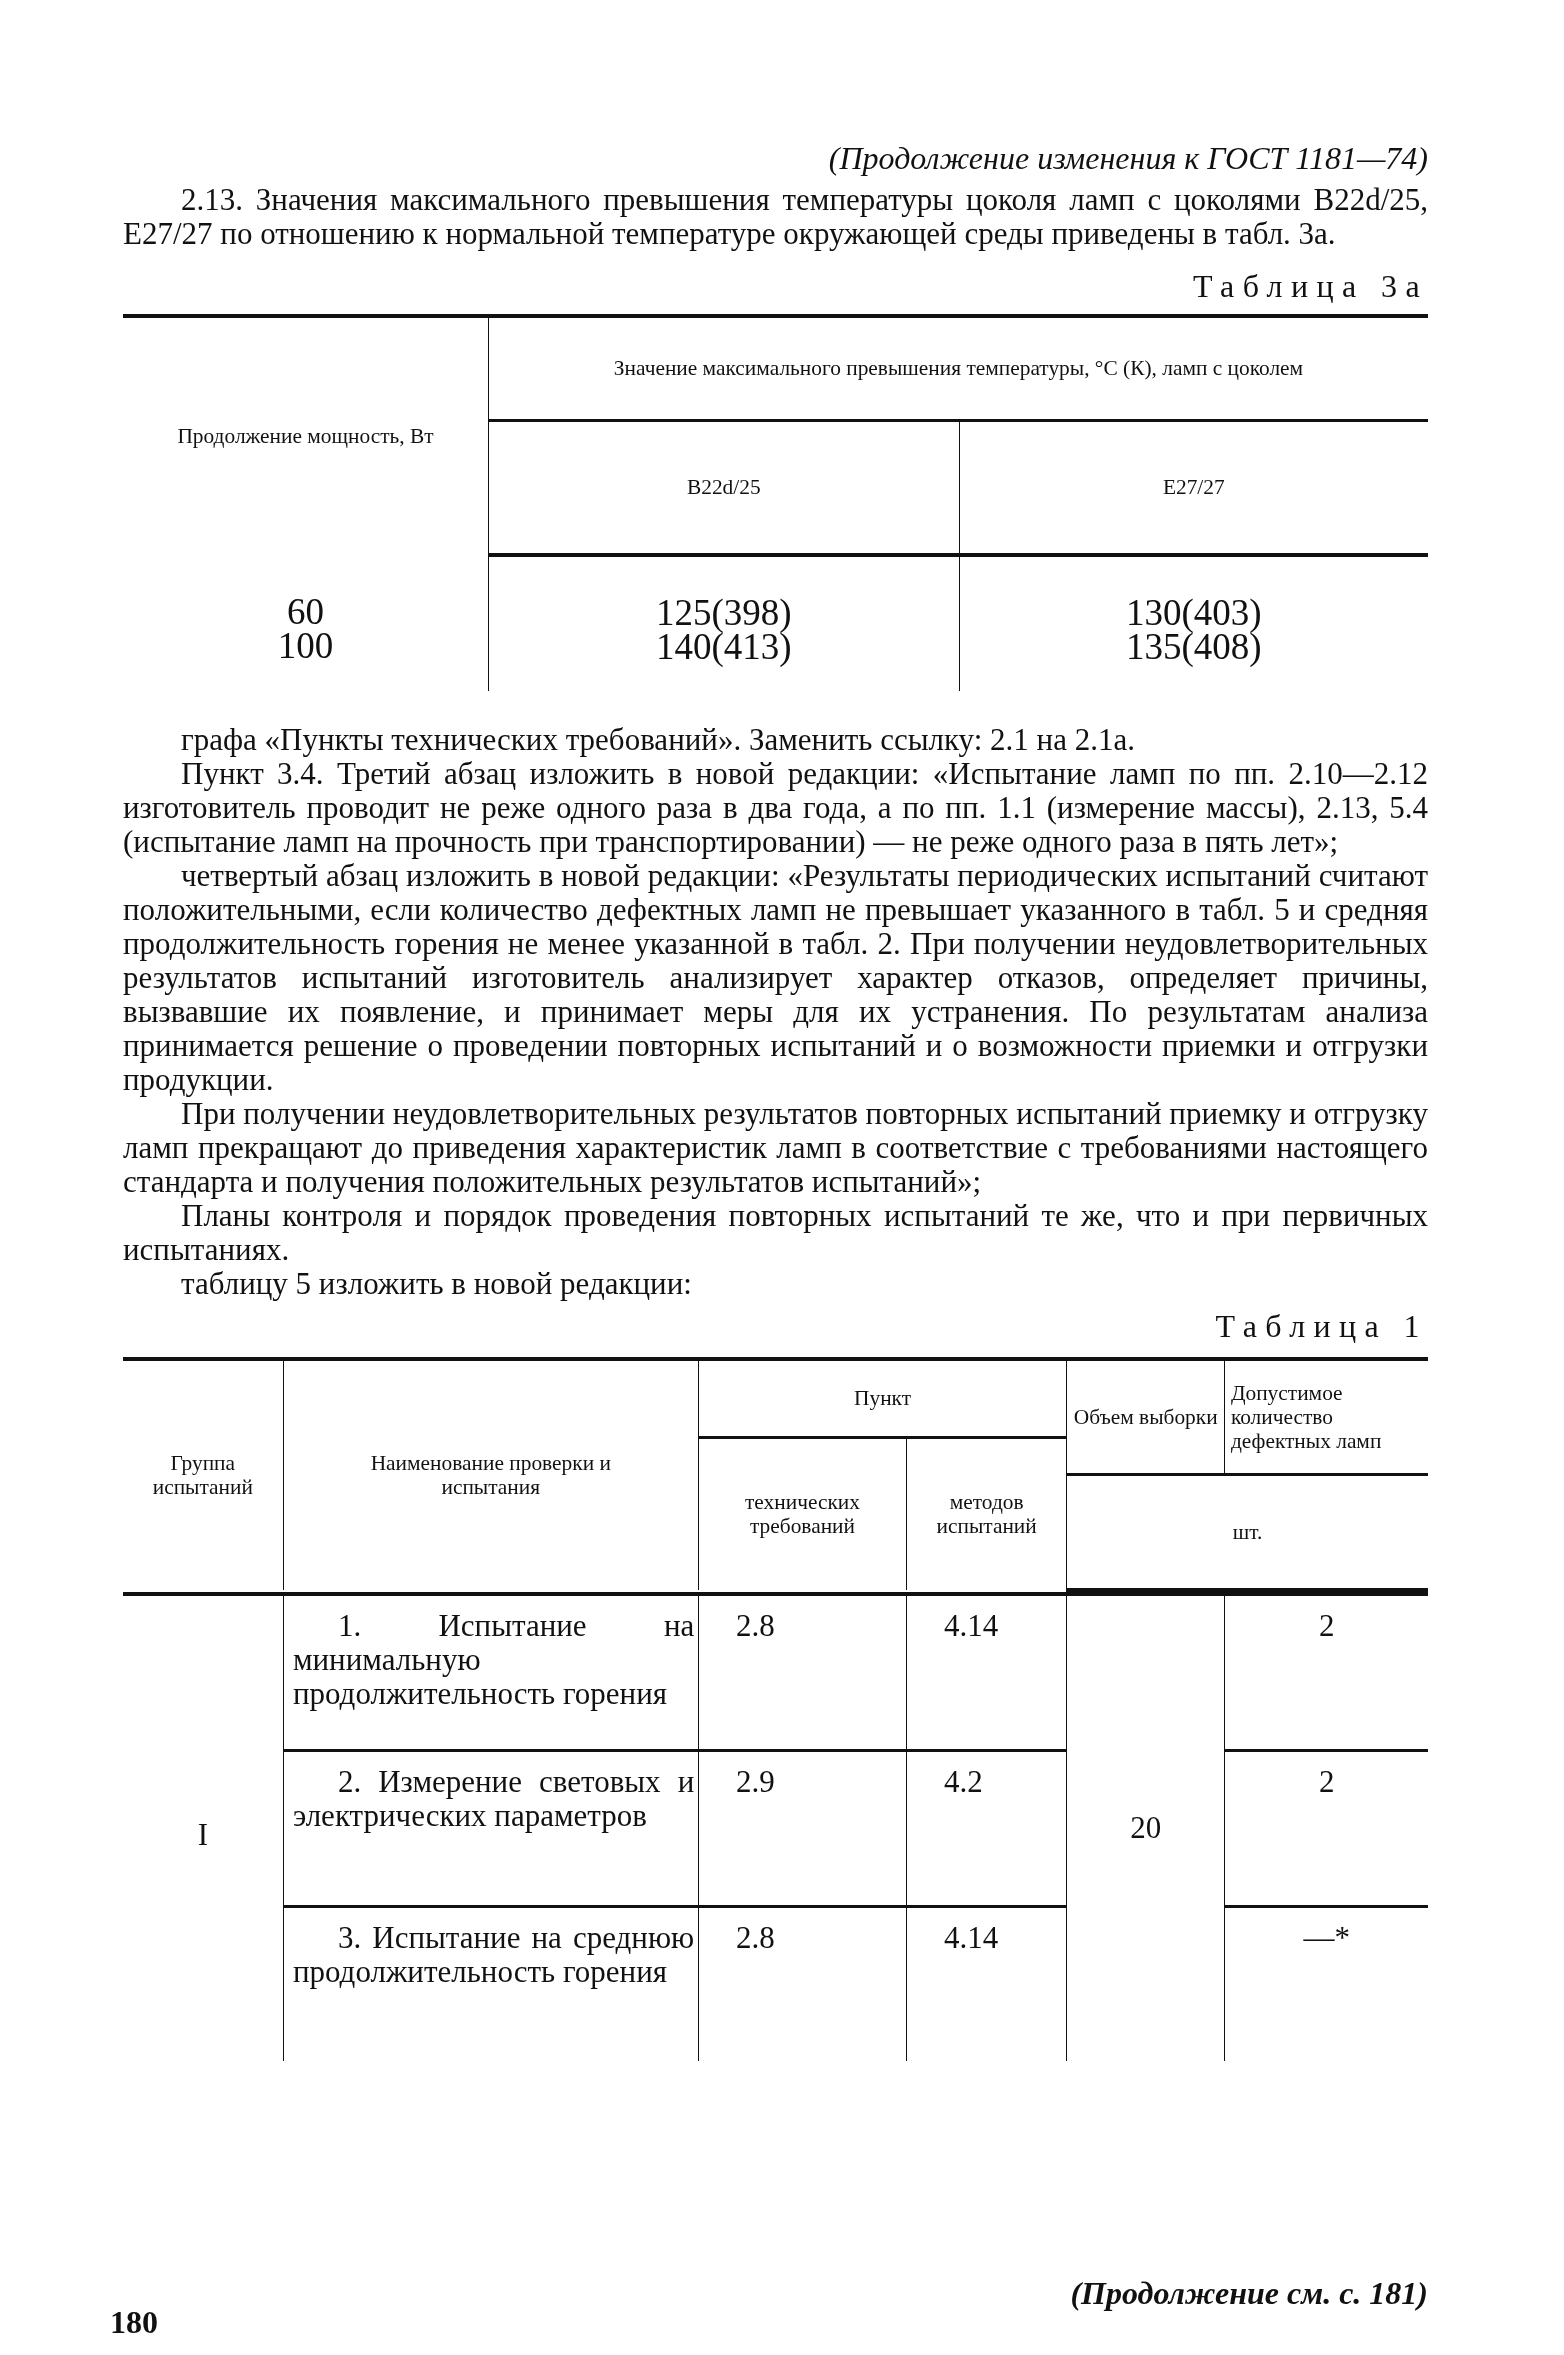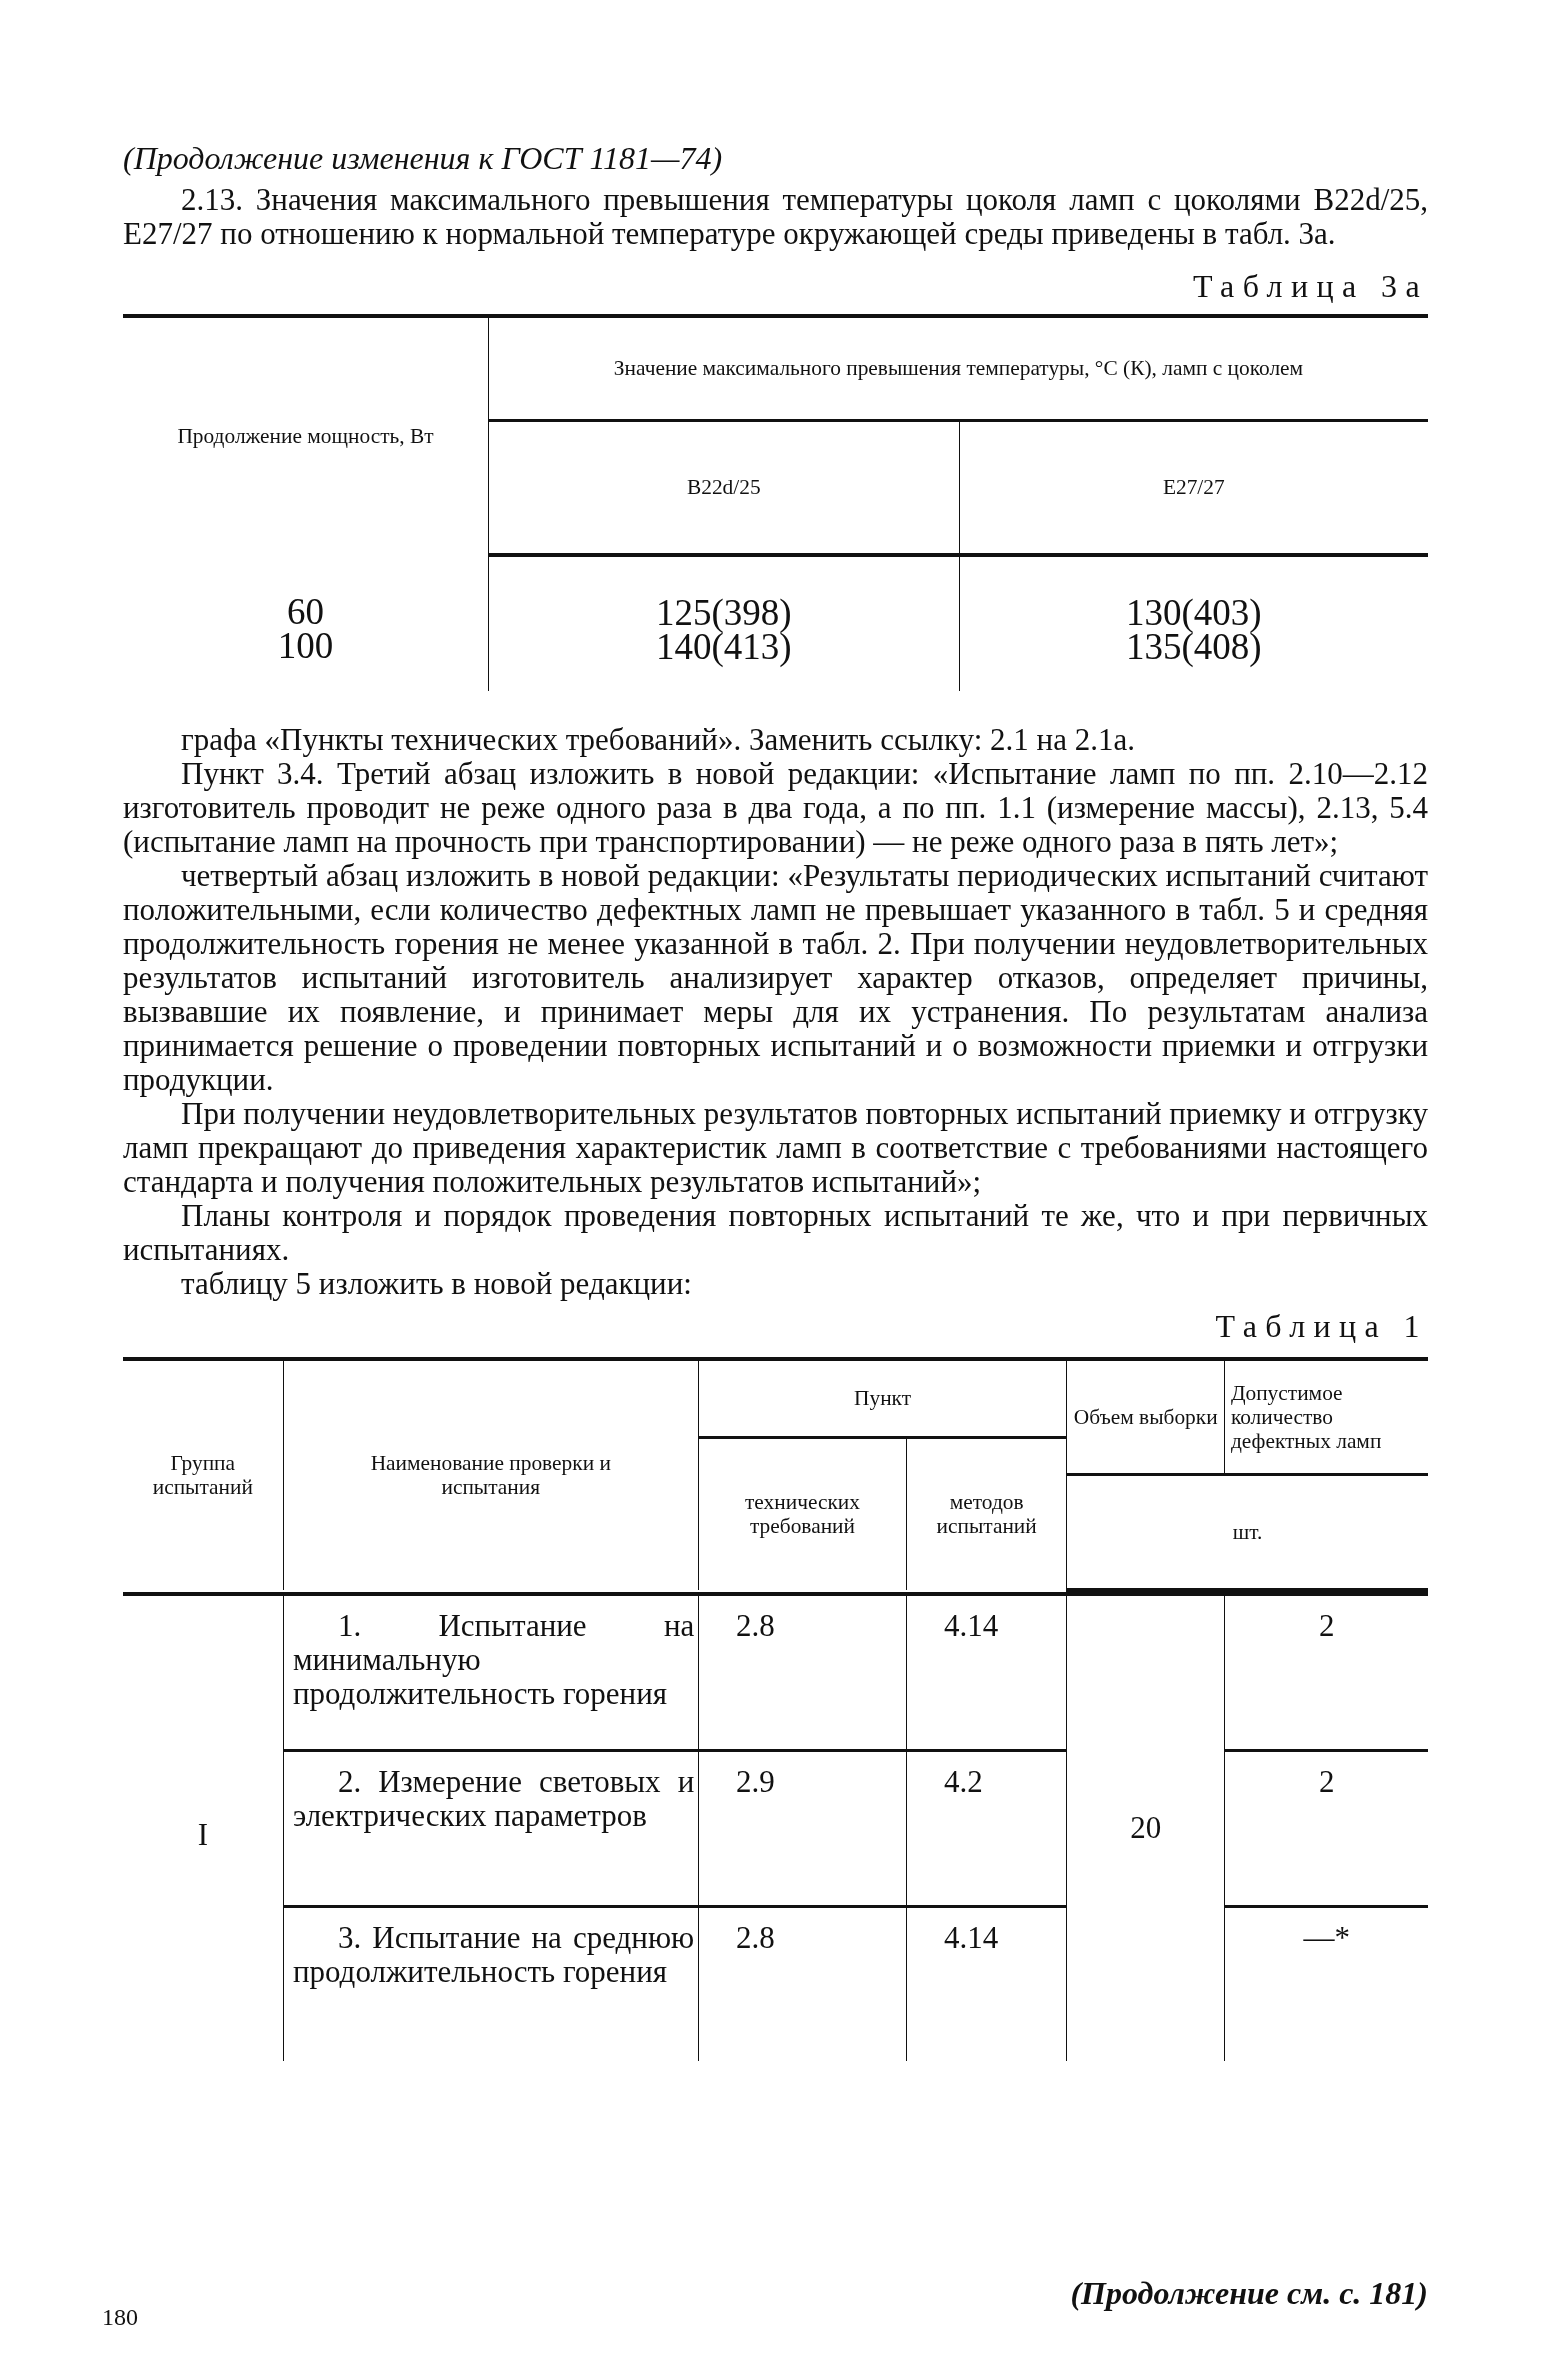--- a/index.html
+++ b/index.html
@@ -1,19 +1,19 @@
 <!DOCTYPE html>
 <html style="font-size:15px"><head>
 <meta charset="utf-8">
 <style>
   html, body { margin: 0; padding: 0; background: #ffffff; }
   body { width: 1564px; height: 2356px; position: relative; overflow: hidden;
          font-family: "Liberation Serif", "DejaVu Serif", serif; color: #111; }
   .page { position: absolute; left: 123px; top: 140px; width: 1305px; }
-  .running-head { font-style: italic; font-size: 32px; line-height: 37px; margin-bottom: 5.6px; }
+  .running-head { text-align: right; font-style: italic; font-size: 32px; line-height: 37px; margin-bottom: 5.6px; }
   p { margin: 0; font-size: 31px; line-height: 34px; text-align: justify; text-align-last: left; }
   p.ind { text-indent: 58px; }
   .tcap { text-align: right; font-size: 32px; letter-spacing: 8.4px; line-height: 37px; }
   table { border-collapse: collapse; width: 100%; }
   .t3a { margin-top: 9.3px; font-size: 21.4px; }
   .t3a td { text-align: center; vertical-align: middle; padding: 0; }
   .t3a .toprule { border-top: 4.7px solid #111; }
   .t3a .hdr-l { border-right: 1.9px solid #111; height: 233px; width: 365px; }
   .t3a .hdr-span { border-bottom: 3.7px solid #111; height: 101px; line-height: 28px; }
   .t3a .sub1 { border-right: 1.9px solid #111; height: 131px; }
@@ -32,21 +32,21 @@
   .t5 .sht { height: 112px; }
   .t5 .dop { border-bottom: 3.7px solid #111; height: 112px; }
   .t5 .body td { font-size: 31px; line-height: 34px; vertical-align: top; padding-top: 13px; }
   .t5 .body td.name { text-align: justify; text-align-last: left; padding: 13px 3.7px 9.3px 9.3px; }
   .t5 .body td.name .first { text-indent: 45px; display: block; }
   .t5 .body td.num { text-align: left; padding-left: 37px; }
   .t5 .body td.num2 { text-align: left; padding-left: 37px; }
   .t5 .body td.mid { vertical-align: middle; }
   .t5 .body td.right { text-align: center; }
   .footer-cont { position: absolute; right: 136px; top: 2275px; font-style: italic; font-weight: bold; font-size: 32px; }
-  .page-num { position: absolute; left: 102px; top: 2304px; font-size: 24px; }
+  .page-num { position: absolute; left: 110px; top: 2304px; font-size: 32px; font-weight: bold; }
 </style>
 </head>
 <body>
 
 <div class="page">
   <div class="running-head">(Продолжение изменения к ГОСТ 1181—74)</div>
 
   <p class="ind">2.13. Значения максимального превышения температуры цоколя ламп с цоколями B22d/25, E27/27 по отношению к нормальной температуре окружающей среды приведены в табл. 3а.</p>
 
   <div class="tcap" style="margin-top:17px;">Таблица 3а</div>

